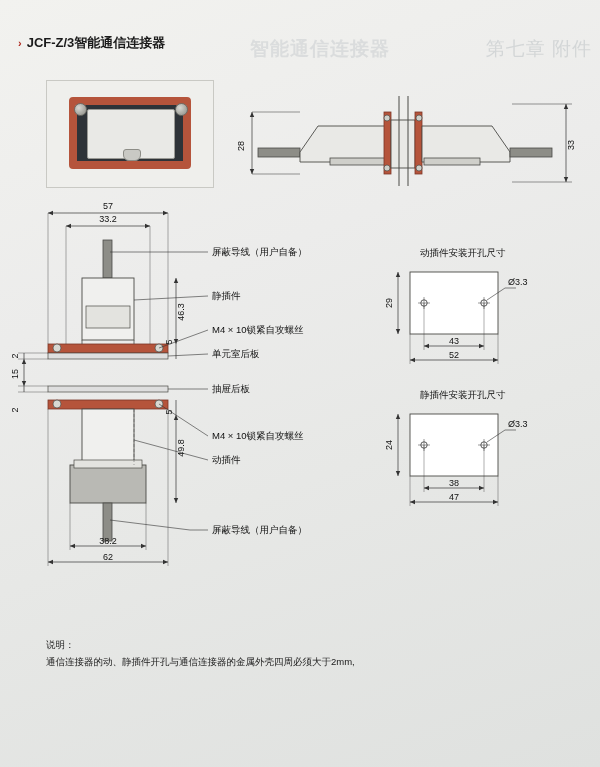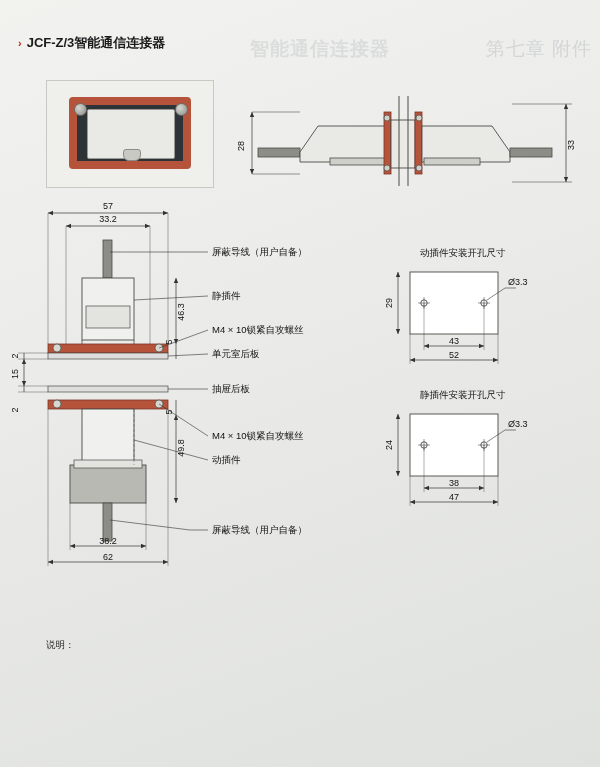--- a/index.html
+++ b/index.html
@@ -314,13 +314,14 @@
     <path d="M498,502 l-5,-2.2 l0,4.4 z" fill="#333"></path>
     <line x1="410" y1="476" x2="410" y2="506" stroke="#333" stroke-width="0.4"></line>
     <line x1="498" y1="476" x2="498" y2="506" stroke="#333" stroke-width="0.4"></line>
     <text class="dimtxt" x="454" y="500" text-anchor="middle">47</text>
   </g>
 
 </svg>
 
 <div class="note">
   <div>说明：</div>
+  <div>通信连接器的动、静插件开孔与通信连接器的金属外壳四周必须大于2mm,</div>
 </div>
 
 </body></html>

